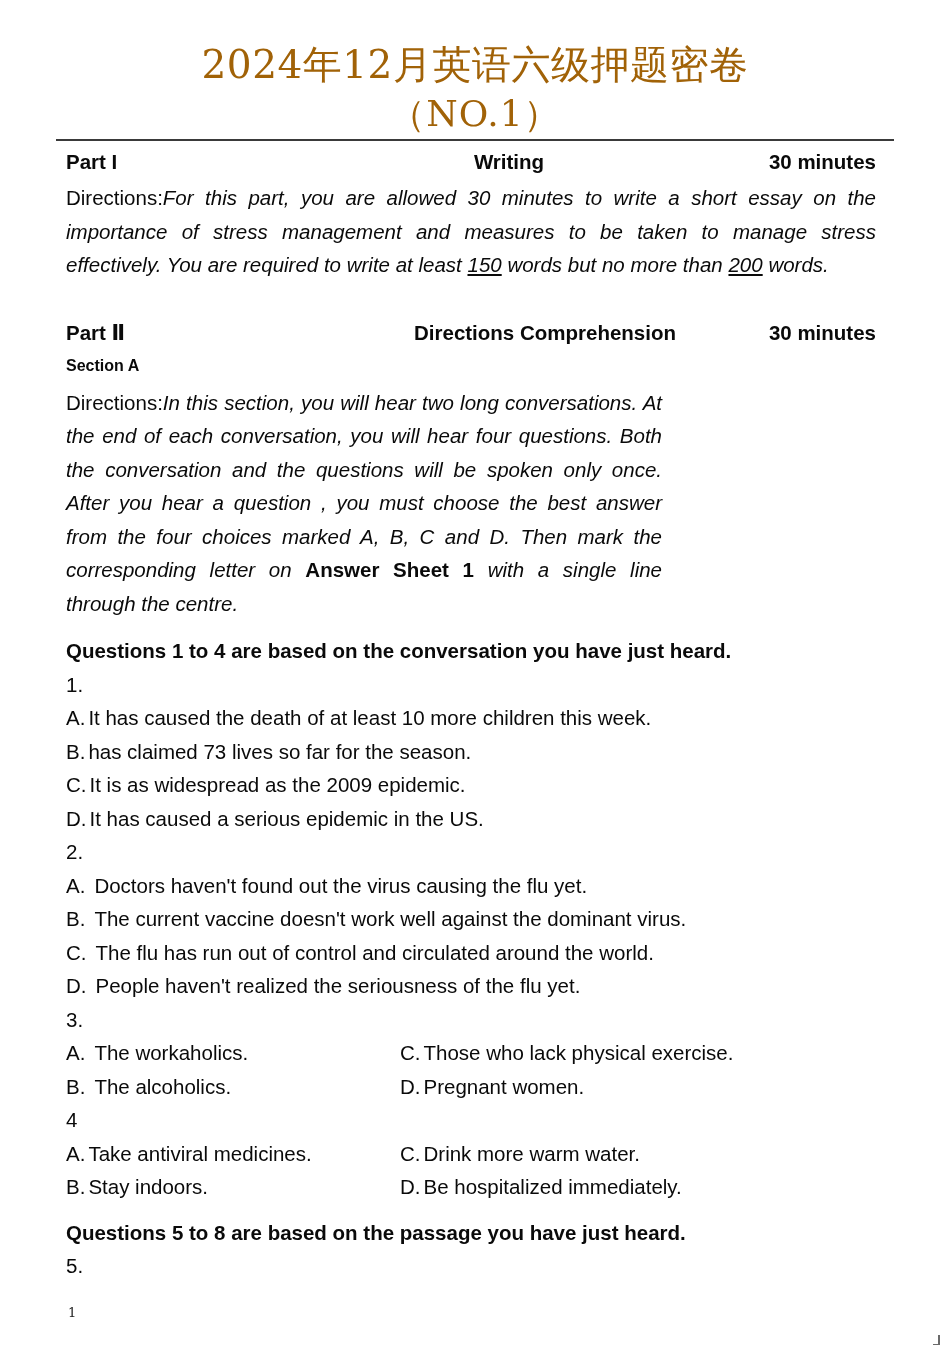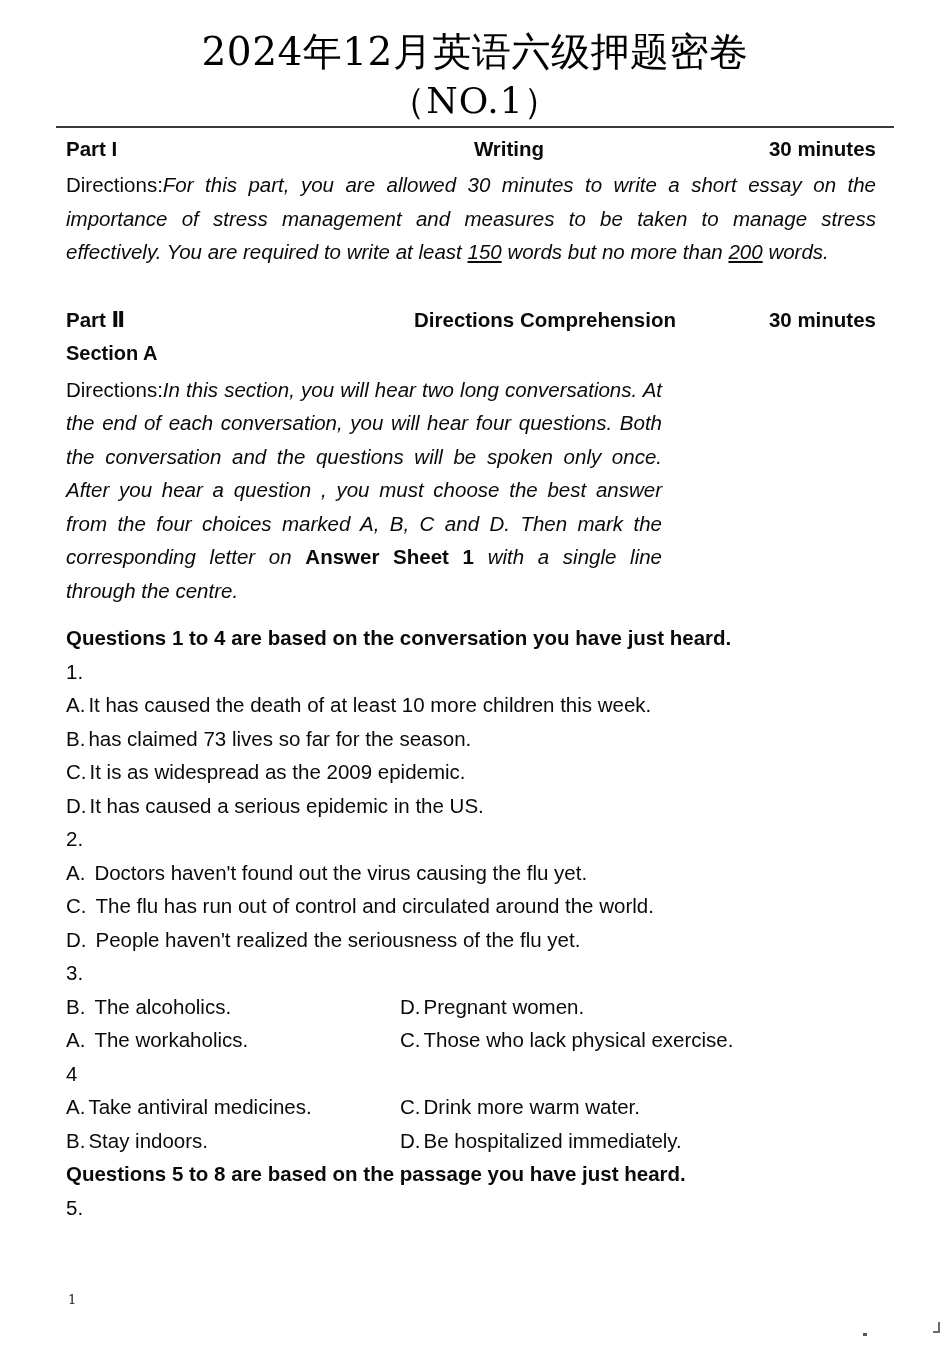--- a/index.html
+++ b/index.html
@@ -19,29 +19,29 @@
 
   .page {
     position: relative;
     width: 950px;
     height: 1345px;
     box-sizing: border-box;
   }
 
   
   .doc-title {
-    margin: 0;
+    margin: 13px;
     padding-top: 26px;
     text-align: center;
     font-family: "DejaVu Serif", "Liberation Serif", serif;
     font-weight: 400;
     font-size: 39px;
     line-height: 1.32;
     letter-spacing: 0.5px;
-    color: #000000;
+    color: #a16207;
   }
   .doc-title .line2 {
     display: block;
     font-size: 36px;
     letter-spacing: 1px;
   }
 
   
   .title-rule {
     position: absolute;
@@ -83,21 +83,21 @@
     position: absolute;
     right: 0;
     top: 0;
   }
   .part1-mid { left: 339px; width: 208px; }
   .part2-mid { left: 289px; width: 380px; }
   .part2-right { right: 2px; }
 
   .section-label {
     font-weight: bold;
-    font-size: 20px;
+    font-size: 16px;
     line-height: 32px;
     margin-top: 2px;
   }
 
   
   .directions {
     font-size: 20.5px;
     line-height: 33.5px;
     text-align: justify;
     text-justify: inter-word;
@@ -244,49 +244,50 @@
       <div class="q-num">1.</div>
       <div class="opt gap-narrow"><span class="lab">A.</span><span>It has caused the death of at least 10 more children this week.</span></div>
       <div class="opt gap-narrow"><span class="lab">B.</span><span>has claimed 73 lives so far for the season.</span></div>
       <div class="opt gap-narrow"><span class="lab">C.</span><span>It is as widespread as the 2009 epidemic.</span></div>
       <div class="opt gap-narrow"><span class="lab">D.</span><span>It has caused a serious epidemic in the US.</span></div>
     </div>
 
     <div>
       <div class="q-num">2.</div>
       <div class="opt gap-wide"><span class="lab">A.</span><span>Doctors haven't found out the virus causing the flu yet.</span></div>
+      <div class="opt gap-wide"><span class="lab">B.</span><span>The current vaccine doesn't work well against the dominant virus.</span></div>
       <div class="opt gap-wide"><span class="lab">C.</span><span>The flu has run out of control and circulated around the world.</span></div>
       <div class="opt gap-wide"><span class="lab">D.</span><span>People haven't realized the seriousness of the flu yet.</span></div>
     </div>
 
     <div>
       <div class="q-num">3.</div>
       <div class="opt-row">
+        <span class="col-a w"><span class="lab">A.</span><span>The workaholics.</span></span>
+        <span class="col-c n"><span class="lab">C.</span><span>Those who lack physical exercise.</span></span>
+      </div>
+      <div class="opt-row">
         <span class="col-a w"><span class="lab">B.</span><span>The alcoholics.</span></span>
         <span class="col-c n"><span class="lab">D.</span><span>Pregnant women.</span></span>
       </div>
-      <div class="opt-row">
-        <span class="col-a w"><span class="lab">A.</span><span>The workaholics.</span></span>
-        <span class="col-c n"><span class="lab">C.</span><span>Those who lack physical exercise.</span></span>
-      </div>
     </div>
 
     <div>
       <div class="q-num">4</div>
       <div class="opt-row">
         <span class="col-a n"><span class="lab">A.</span><span>Take antiviral medicines.</span></span>
         <span class="col-c n"><span class="lab">C.</span><span>Drink more warm water.</span></span>
       </div>
       <div class="opt-row">
         <span class="col-a n"><span class="lab">B.</span><span>Stay indoors.</span></span>
         <span class="col-c n"><span class="lab">D.</span><span>Be hospitalized immediately.</span></span>
       </div>
     </div>
 
-    <div class="q-heading" style="margin-top:0">Questions 5 to 8 are based on the passage you have just heard.</div>
+    <div class="q-heading" style="margin-top:12px">Questions 5 to 8 are based on the passage you have just heard.</div>
 
     <div>
       <div class="q-num">5.</div>
     </div>
 
   </div>
 
   <div class="page-number">1</div>
   <div class="scan-mark-a"></div>
   <div class="scan-mark-b"></div>

